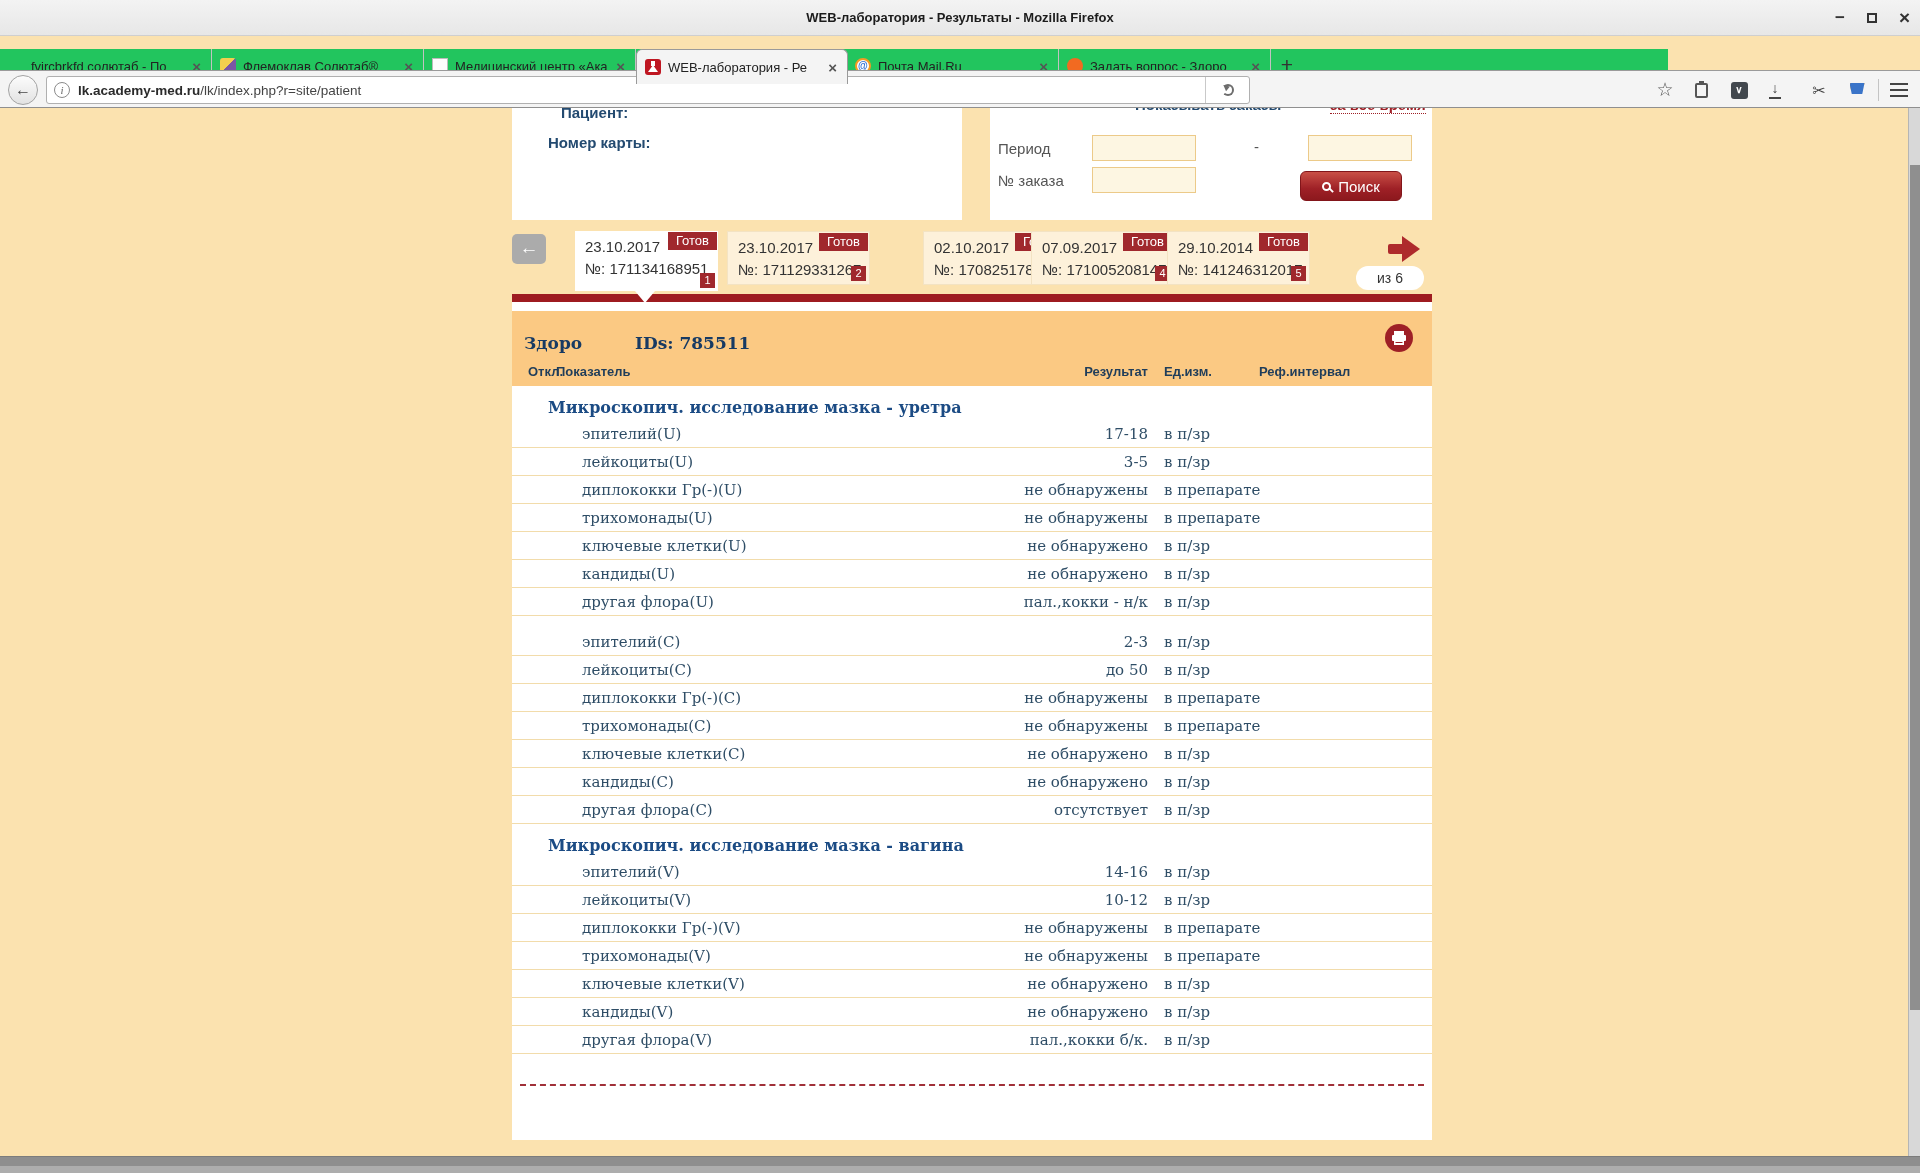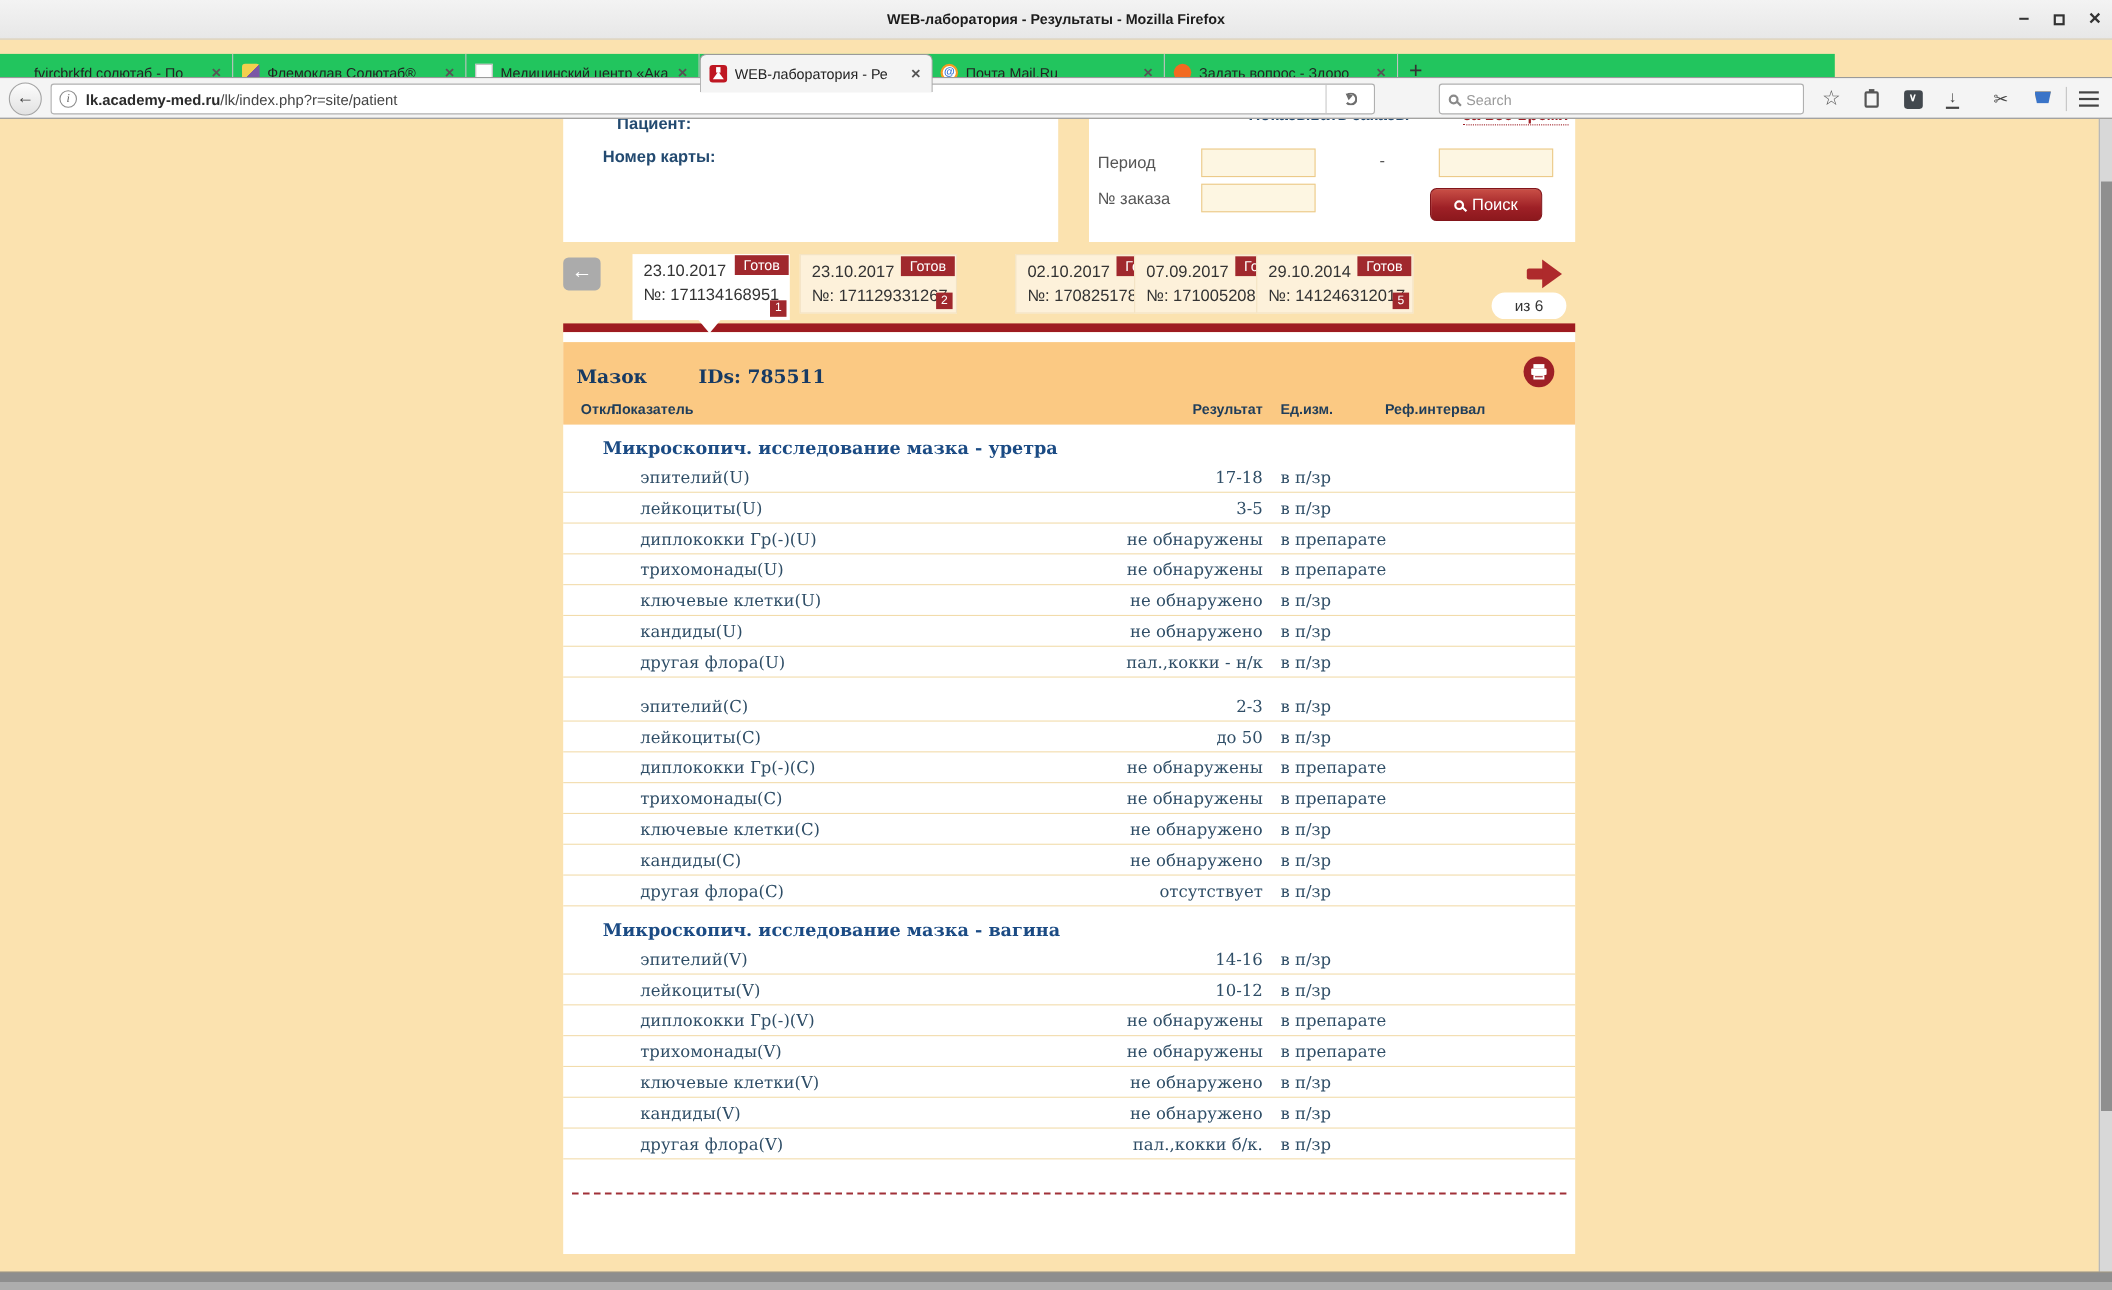--- a/index.html
+++ b/index.html
@@ -194,24 +194,20 @@
 
   <div class="urlrow">
     <div class="backbtn">←</div>
     <div class="urlfield">
       <span class="infoicon">i</span>
       <span class="urltext"><b style="font-weight:bold;color:#2b2b2b">lk.academy-med.ru</b><span style="color:#444">/lk/index.php?r=site/patient</span></span>
       <span class="reloadseg">
           <span class="icon-reload"></span>
         </span>
     </div>
-    <div class="searchfield">
-      <span class="mag"></span>
-      <input class="searchinput" placeholder="Search" style="">
-    </div>
     <div class="tbicon" style="left:1652px">
         <span class="icon-star">☆</span>
       </div>
     <div class="tbicon" style="left:1688px">
         <span class="icon-clipboard"></span>
       </div>
     <div class="tbicon" style="left:1726px">
         <span class="icon-pocket">∨</span>
       </div>
     <div class="tbicon" style="left:1762px">
@@ -270,38 +266,38 @@
     <div class="card-num">№: 170825178929</div>
     <div class="card-status">Готов</div>
     <div class="card-index">3</div>
   </div>
         <div class="card" style="left: 1031px;">
     <div class="card-date">07.09.2017</div>
     <div class="card-num">№: 171005208147</div>
     <div class="card-status">Готов</div>
     <div class="card-index">4</div>
   </div>
-        <div class="card" style="left: 1142px;">
+        <div class="card" style="left: 1167px;">
     <div class="card-date">29.10.2014</div>
     <div class="card-num">№: 141246312017</div>
     <div class="card-status">Готов</div>
     <div class="card-index">5</div>
   </div>
       </div>
     <div class="sel-pointer"></div>
     <div class="redbar"></div>
     <div class="navright">
       <span class="bar"></span>
       <span class="tri"></span>
     </div>
     <div class="counter-pill">из 6</div>
 
     <div class="results">
       <div class="band">
-        <div class="t-name">Мазок</div>
+        <div class="t-name">Здоро</div>
         <div class="t-ids">IDs: 785511</div>
         <div class="print-circle">
           <svg width="16" height="16" viewBox="0 0 16 16">
             <rect x="3" y="1" width="10" height="4" fill="#fff"></rect>
             <rect x="1" y="5" width="14" height="6" rx="1" fill="#fff"></rect>
             <rect x="3" y="11" width="10" height="4" fill="#fff"></rect>
             <rect x="4.5" y="12" width="7" height="1" fill="#9e1f26"></rect>
           </svg>
         </div>
         <div class="colhead ch-dev">Откл.</div>

